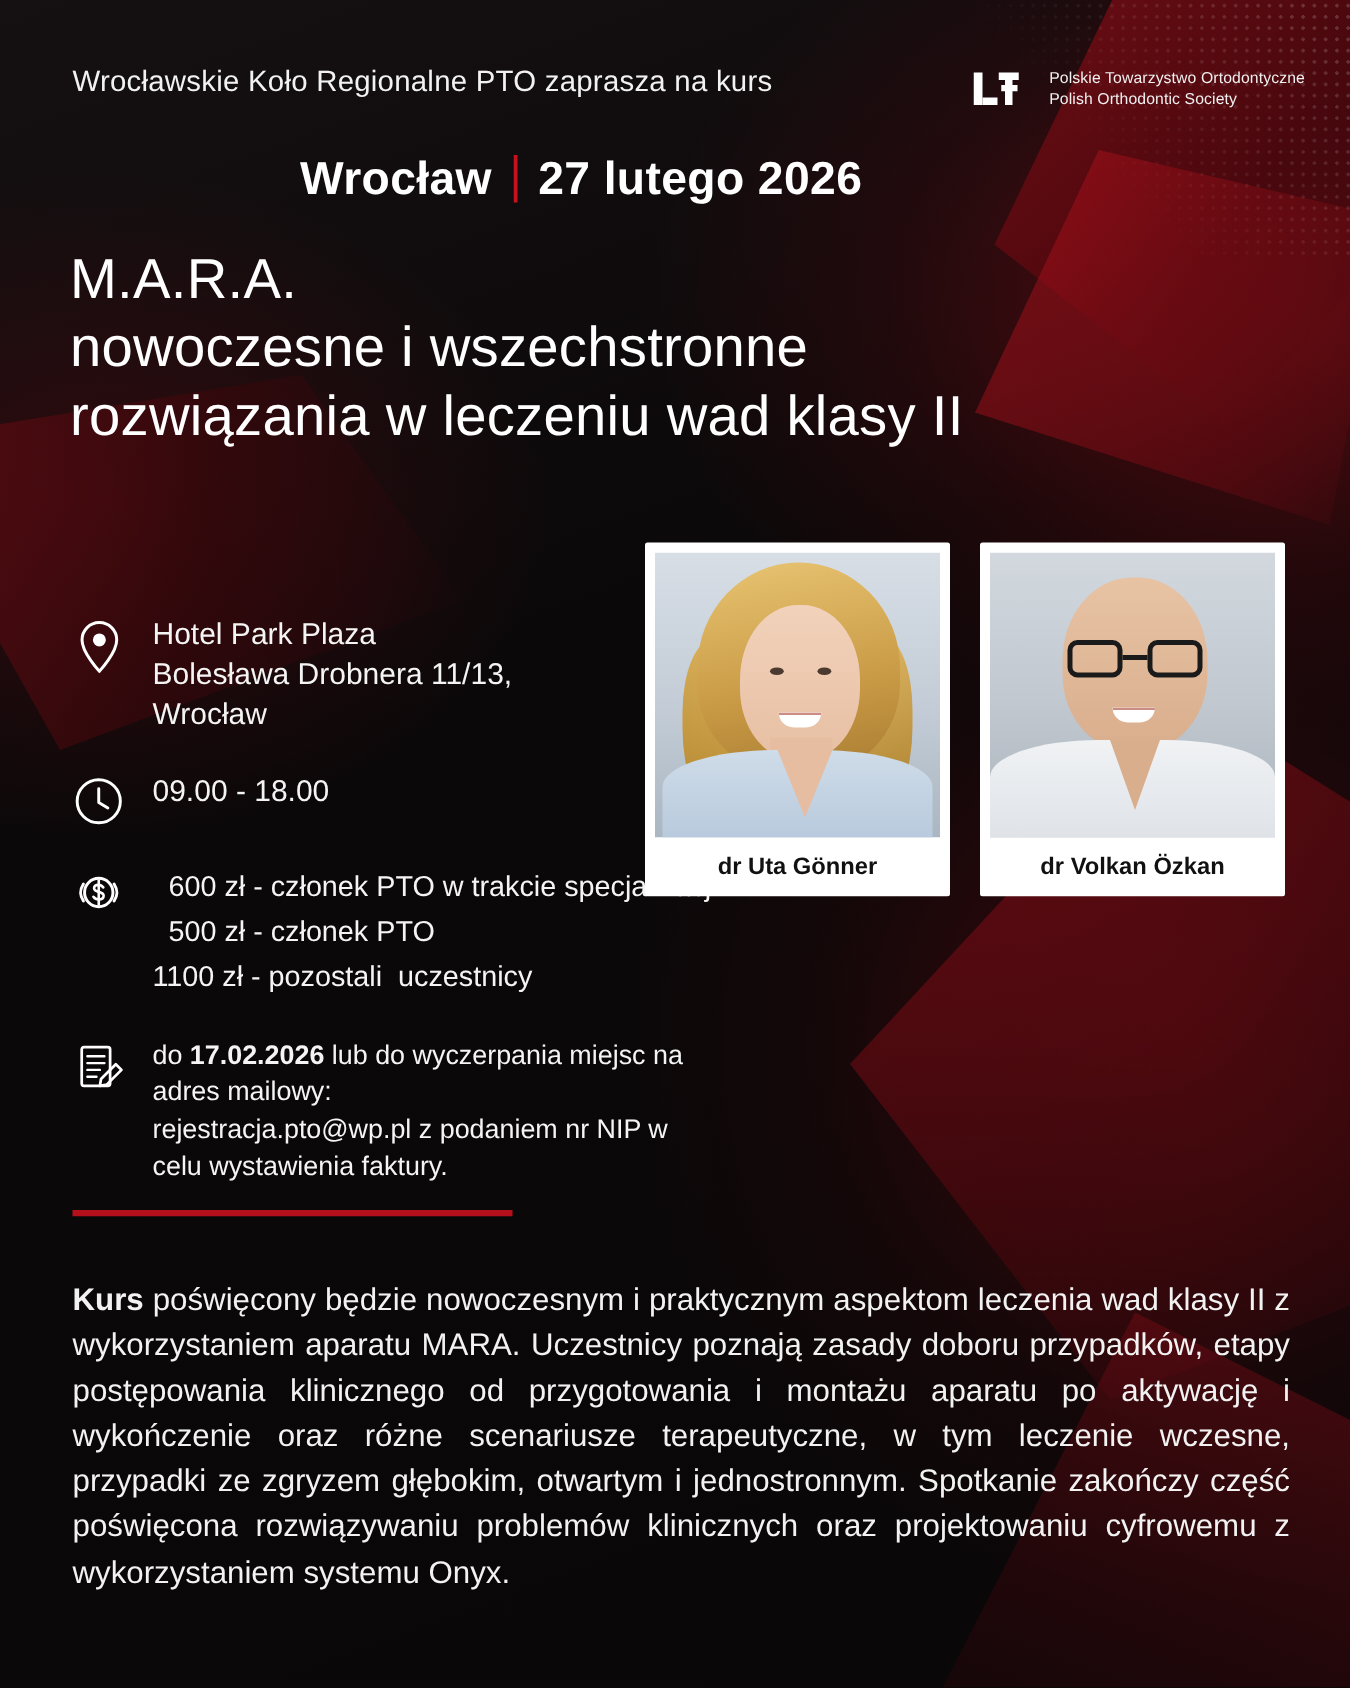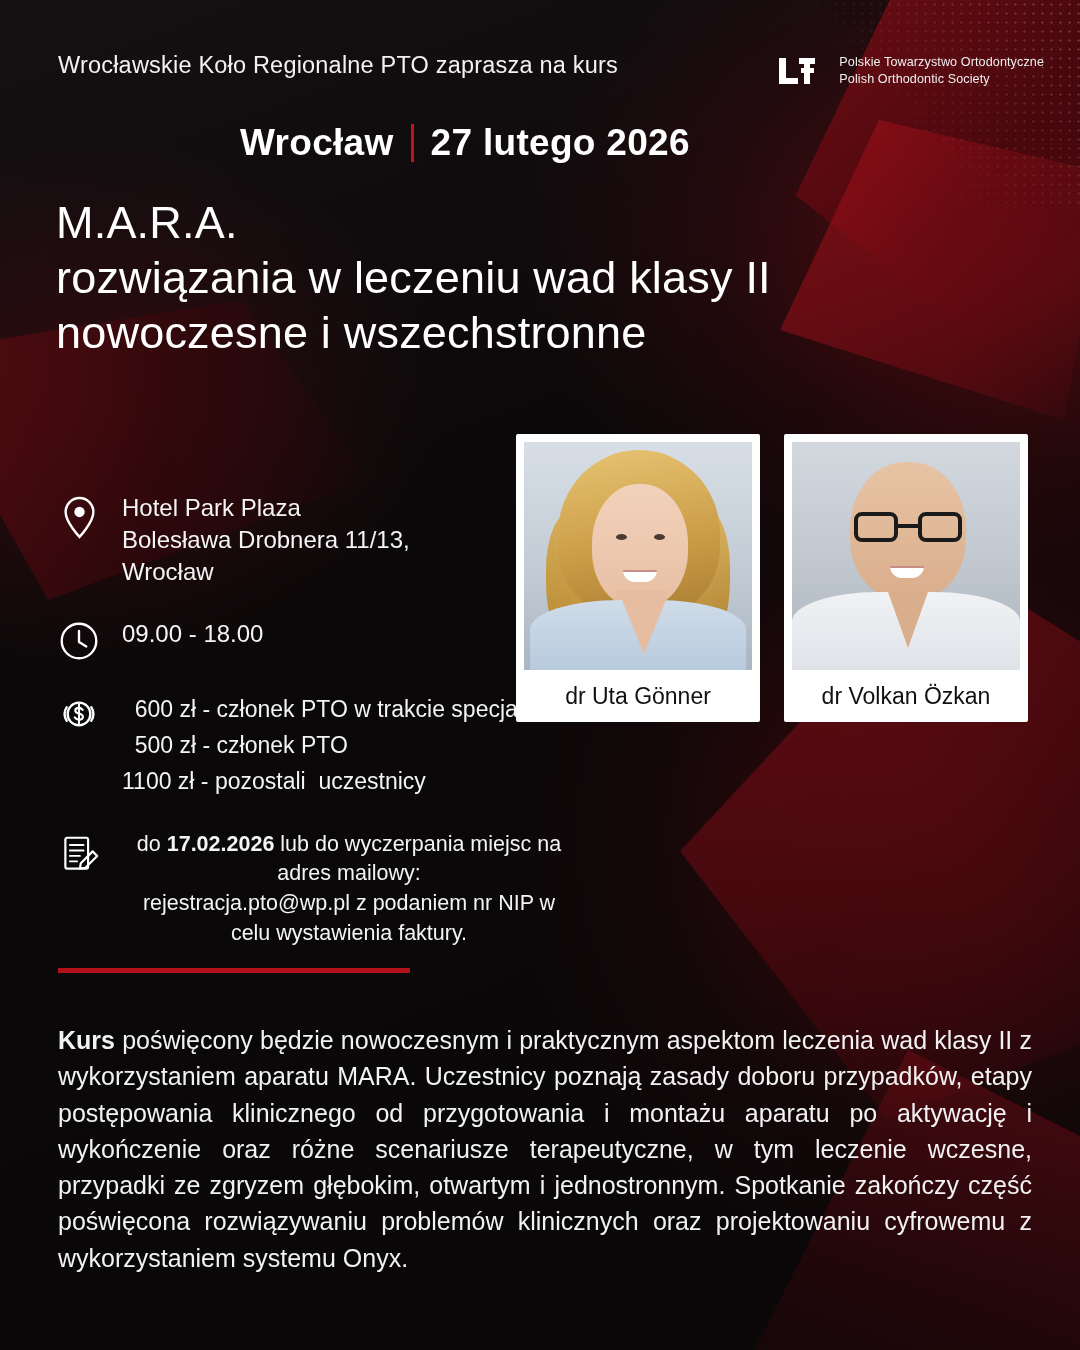--- a/index.html
+++ b/index.html
@@ -88,33 +88,33 @@
     font-size:45px; font-weight:normal; line-height:1.22; letter-spacing:.2px;
   }
 
   
   .info { position:absolute; top:492px; left:56px; width:520px; }
   .info-row { display:flex; align-items:flex-start; gap:20px; margin-bottom:30px; }
   .ico { width:46px; min-width:46px; display:flex; justify-content:center; padding-top:3px; }
   .info-text { font-size:24px; line-height:1.33; color:#f4f4f4; }
   .price-list { font-size:23px; line-height:1.58; }
   .price-list div { white-space:pre; }
-  .reg-text { font-size:21.5px; line-height:1.38;text-align:center; }
+  .reg-text { font-size:21.5px; line-height:1.38; }
   .reg-text b { font-weight:bold; }
 
   .rule {
     position:absolute; top:968px; left:58px;
     width:352px; height:5px; background:#b3101c;
   }
 
   
   .speakers { position:absolute; top:434px; left:516px; display:flex; gap:24px; }
   .card { width:244px; background:#ffffff; padding:8px 8px 0 8px; border-radius:2px; }
   .photo { width:228px; height:228px; overflow:hidden; position:relative; }
-  .cap { text-align:center; font-size:23px; font-weight:normal; color:#111; padding:13px 0 12px; }
+  .cap { text-align:center; font-size:19px; font-weight:bold; color:#111; padding:13px 0 12px; }
 
   
   .face { position:absolute; inset:0; }
   .f1 { background:linear-gradient(180deg,#d7dee6 0%, #c3ccd6 55%, #aab6c2 100%); }
   .f2 { background:linear-gradient(180deg,#d2d8de 0%, #c0c7cf 55%, #a9b2bb 100%); }
   .hair1 { position:absolute; left:34px; top:8px; width:162px; height:168px; border-radius:50% 50% 42% 42%; background:linear-gradient(170deg,#e8c472 0%, #c99a45 60%, #a87c32 100%); }
   .hair1b { position:absolute; left:22px; top:70px; width:56px; height:135px; border-radius:45% 55% 50% 50%; background:linear-gradient(200deg,#dcb35e,#b4872f); }
   .hair1c { position:absolute; right:22px; top:66px; width:58px; height:140px; border-radius:55% 45% 50% 50%; background:linear-gradient(160deg,#e2bb68,#ab7f2d); }
   .skin1 { position:absolute; left:68px; top:42px; width:96px; height:124px; border-radius:48% 48% 46% 46%; background:linear-gradient(180deg,#f2d2bb 0%, #e7bfa3 100%); }
   .neck1 { position:absolute; left:92px; top:148px; width:50px; height:46px; background:#e6bda0; }
@@ -176,22 +176,22 @@
     </div>
 
     <div class="citydate">
       <span>Wrocław</span>
       <span class="bar"></span>
       <span>27 lutego 2026</span>
     </div>
 
     <div class="title">
       <div>M.A.R.A.</div>
+      <div>nowoczesne i wszechstronne</div>
       <div>rozwiązania w leczeniu wad klasy II</div>
-      <div>nowoczesne i wszechstronne</div>
     </div>
 
     <div class="info">
 
       <div class="info-row">
         <span class="ico">
           <svg viewBox="0 0 40 48" width="37" height="45">
             <path d="M20 3c-8.3 0-15 6.7-15 15 0 11 15 27 15 27s15-16 15-27c0-8.3-6.7-15-15-15z" fill="none" stroke="#ffffff" stroke-width="2.6"></path>
             <circle cx="20" cy="18" r="5.6" fill="#ffffff"></circle>
           </svg>

